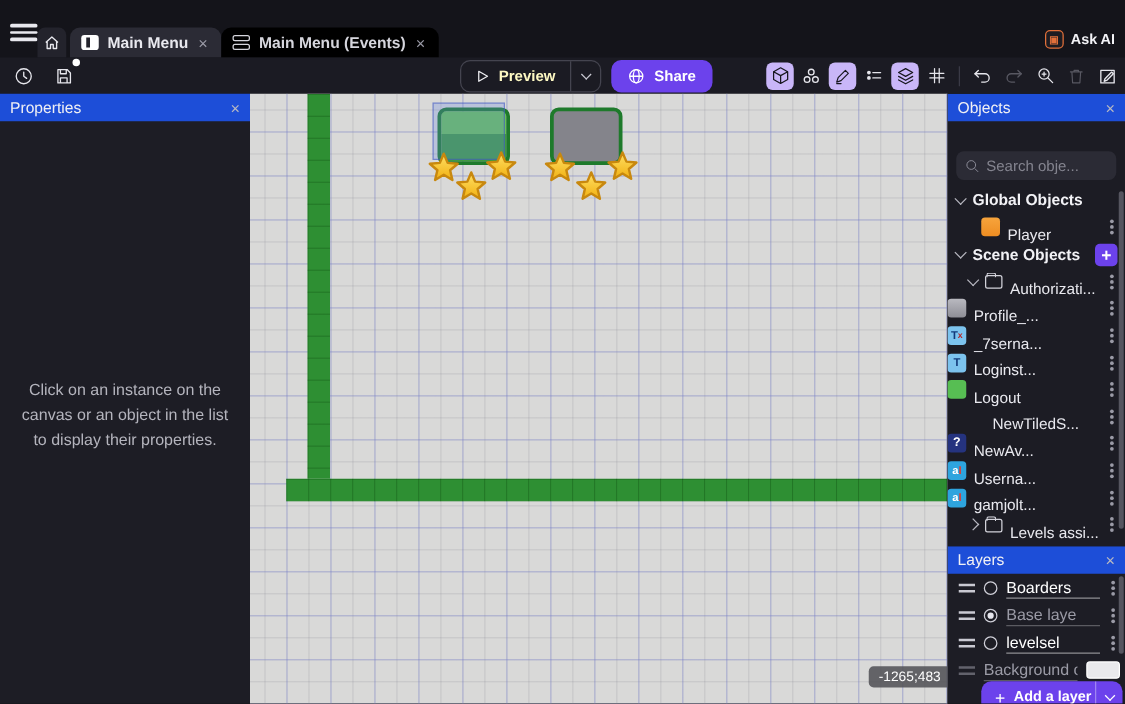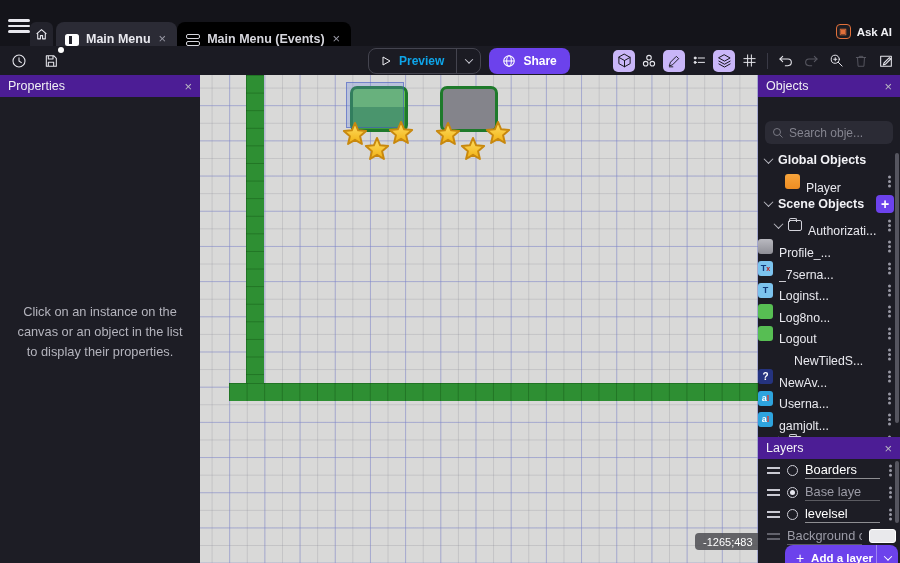--- a/index.html
+++ b/index.html
@@ -7,21 +7,21 @@
     font-family:"Liberation Sans", sans-serif; }
   .app { position:relative; width:900px; height:563px; background:#15151c; overflow:hidden; }
 
   
   .topbar { position:absolute; left:0; top:0; width:900px; height:46px; background:#14141a; }
   .hamburger { position:absolute; left:8px; top:19px; width:22px; height:14px; cursor:pointer; }
   .hamburger i { display:block; height:2.5px; background:#e8e8ee; border-radius:2px; margin-bottom:3px; }
   .home-tab { position:absolute; left:30px; top:22px; width:23px; height:24px; background:#23232c;
     border-radius:6px 6px 0 0; display:flex; align-items:center; justify-content:center; }
   .tabstrip { position:absolute; left:56px; bottom:0; display:flex; }
-  .tab { height:24px; display:flex; align-items:flex-end; gap:7px; padding:0 10px 0 9px;
+  .tab { height:24px; display:flex; align-items:center; gap:7px; padding:0 10px 0 9px;
     border-radius:8px 8px 0 0; font-size:12.5px; font-weight:bold; color:#e9e9ef; white-space:nowrap; }
   .tab.active { background:#2b2b35; }
   .tab.inactive { background:#000000; color:#d6d6dd; }
   .tab .close { font-size:13px; color:#9a9aa6; font-weight:normal; padding:0 1px; }
   .scene-ticon { width:14px; height:12px; background:#fff; border-radius:2.5px; position:relative; }
   .scene-ticon::after { content:""; position:absolute; left:4px; top:2px; width:2.5px; height:8px; background:#23232c; }
   .events-ticon { width:14px; height:12px; position:relative; }
   .events-ticon i { position:absolute; left:0; width:14px; height:5px; border:1.4px solid #d6d6dd; border-radius:2px; }
   .events-ticon i:first-child { top:0; } .events-ticon i:last-child { bottom:0; }
   .askai { position:absolute; right:8px; top:24px; display:flex; align-items:center; gap:6px;
@@ -35,29 +35,29 @@
   .tb-center { position:absolute; left:368px; top:1px; height:27px; display:flex; align-items:center; gap:8px; }
   .tb-right { position:absolute; right:3px; top:0; height:29px; display:flex; align-items:center; gap:3px; }
   .icon-btn { width:22px; height:22px; border-radius:5px; display:flex; align-items:center; justify-content:center; cursor:pointer; }
   .icon-btn svg { stroke:#e6e6ec; fill:none; stroke-width:1.6; stroke-linecap:round; stroke-linejoin:round; }
   .icon-btn.active { background:#c9b6f8; }
   .icon-btn.active svg { stroke:#17171e; }
   .icon-btn.dim svg { stroke:#585862; }
   .tb-sep { width:1px; height:16px; background:#3a3a46; margin:0 4px; }
   .savedot { position:absolute; right:-2px; top:-3px; width:6px; height:6px; border-radius:50%; background:#fff; }
   .preview-btn { display:flex; align-items:center; height:26px; border:1px solid #44444f; border-radius:8px;
-    background:#1b1b23; color:#0ea5e9; overflow:hidden; cursor:pointer; }
+    background:#1b1b23; color:#fef9c3; overflow:hidden; cursor:pointer; }
   .preview-main { display:flex; align-items:center; gap:7px; padding:0 12px 0 11px; font-size:12px; font-weight:bold; }
   .preview-caret { display:flex; align-items:center; justify-content:center; width:24px; height:26px; border-left:1px solid #44444f; }
   .share-btn { display:flex; align-items:center; gap:7px; height:26px; padding:0 13px; background:#6c42ec;
     border-radius:8px; color:#fff; font-size:12px; font-weight:bold; cursor:pointer; }
 
   
   .props { position:absolute; left:0; top:75px; width:200px; height:488px; background:#1d1d25; }
-  .panel-head { height:22px; background:#4c1d95; display:flex; align-items:center; padding:0 8px;
+  .panel-head { height:22px; background:#1d4ed8; display:flex; align-items:center; padding:0 8px;
     color:#f0f0f4; font-size:12.5px; }
   .panel-head .x { margin-left:auto; color:#b9b9c2; font-size:13px; cursor:pointer; }
   .props-hint { margin-top:205px; padding:0 14px; text-align:center; color:#b4b4bd; font-size:12.8px; line-height:1.55; }
 
   
   .canvas { position:absolute; left:200px; top:75px; width:558px; height:488px; overflow:hidden;
     background-color:#d9d9d8;
     background-image:
       linear-gradient(rgba(118,128,222,.40) 1px, transparent 1px),
       linear-gradient(90deg, rgba(118,128,222,.40) 1px, transparent 1px),
@@ -376,25 +376,20 @@
     </div>
     <div class="obj-row ind-item">
       <span class="oicon ltblue">
         <span>T</span>
       </span>
       <span class="tname grow">Loginst...</span>
       <i class="dots3"></i>
     </div>
     <div class="obj-row ind-item">
       <span class="oicon green"></span>
-      <span class="tname grow">Log8no...</span>
-      <i class="dots3"></i>
-    </div>
-    <div class="obj-row ind-item">
-      <span class="oicon green"></span>
       <span class="tname grow">Logout</span>
       <i class="dots3"></i>
     </div>
     <div class="obj-row ind-noicon">
       <span class="tname grow">NewTiledS...</span>
       <i class="dots3"></i>
     </div>
     <div class="obj-row ind-item">
       <span class="oicon navy">
         <span>?</span>

